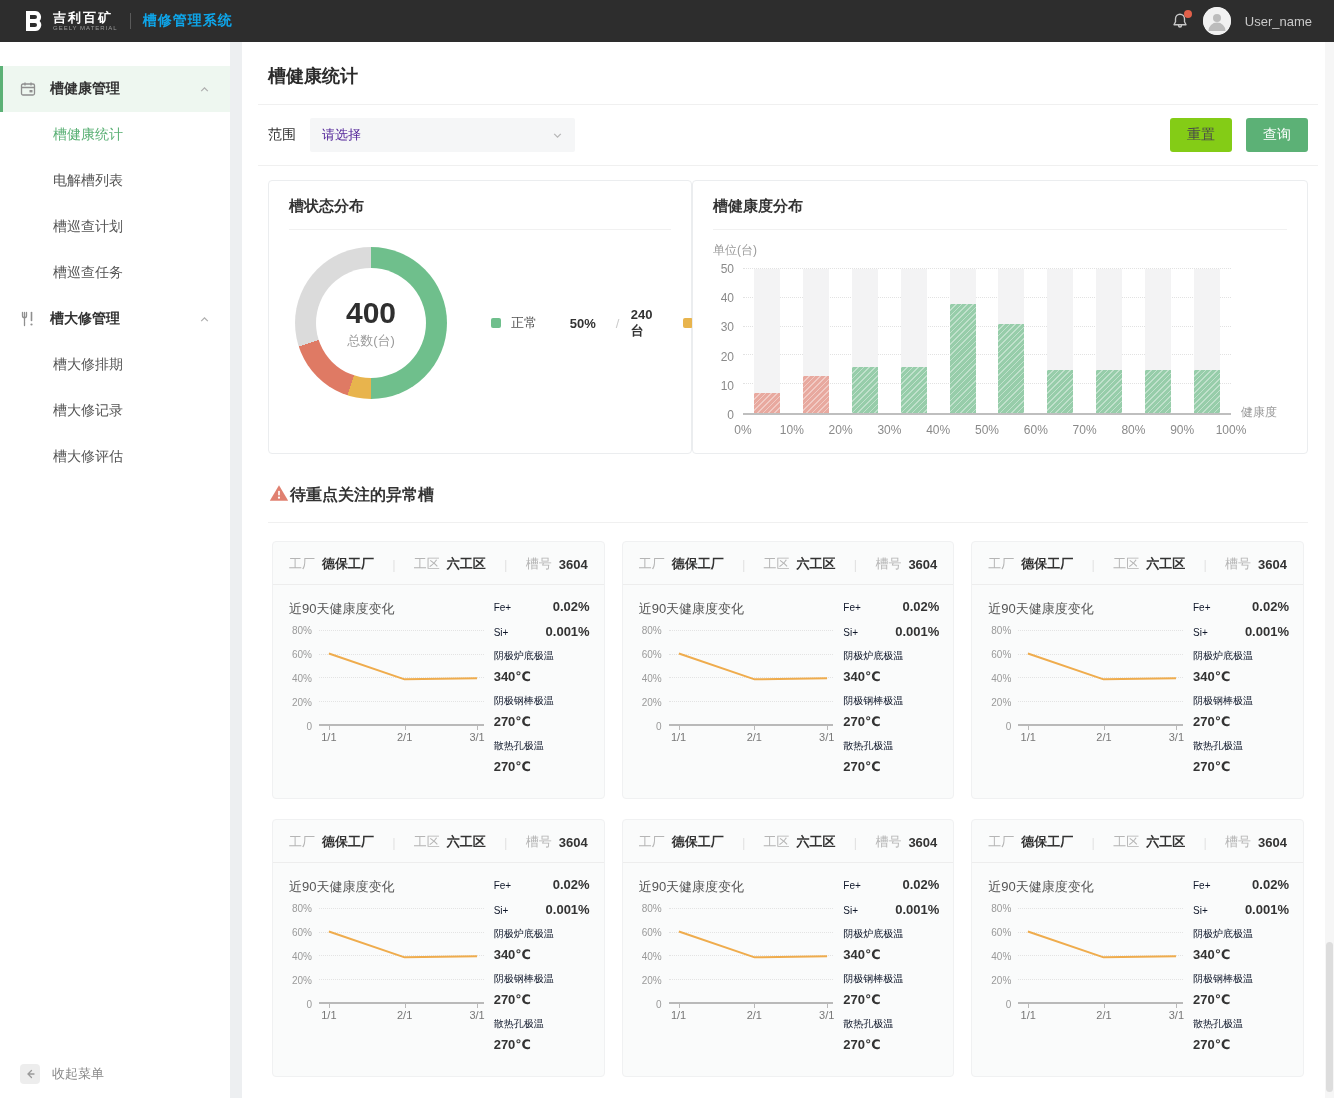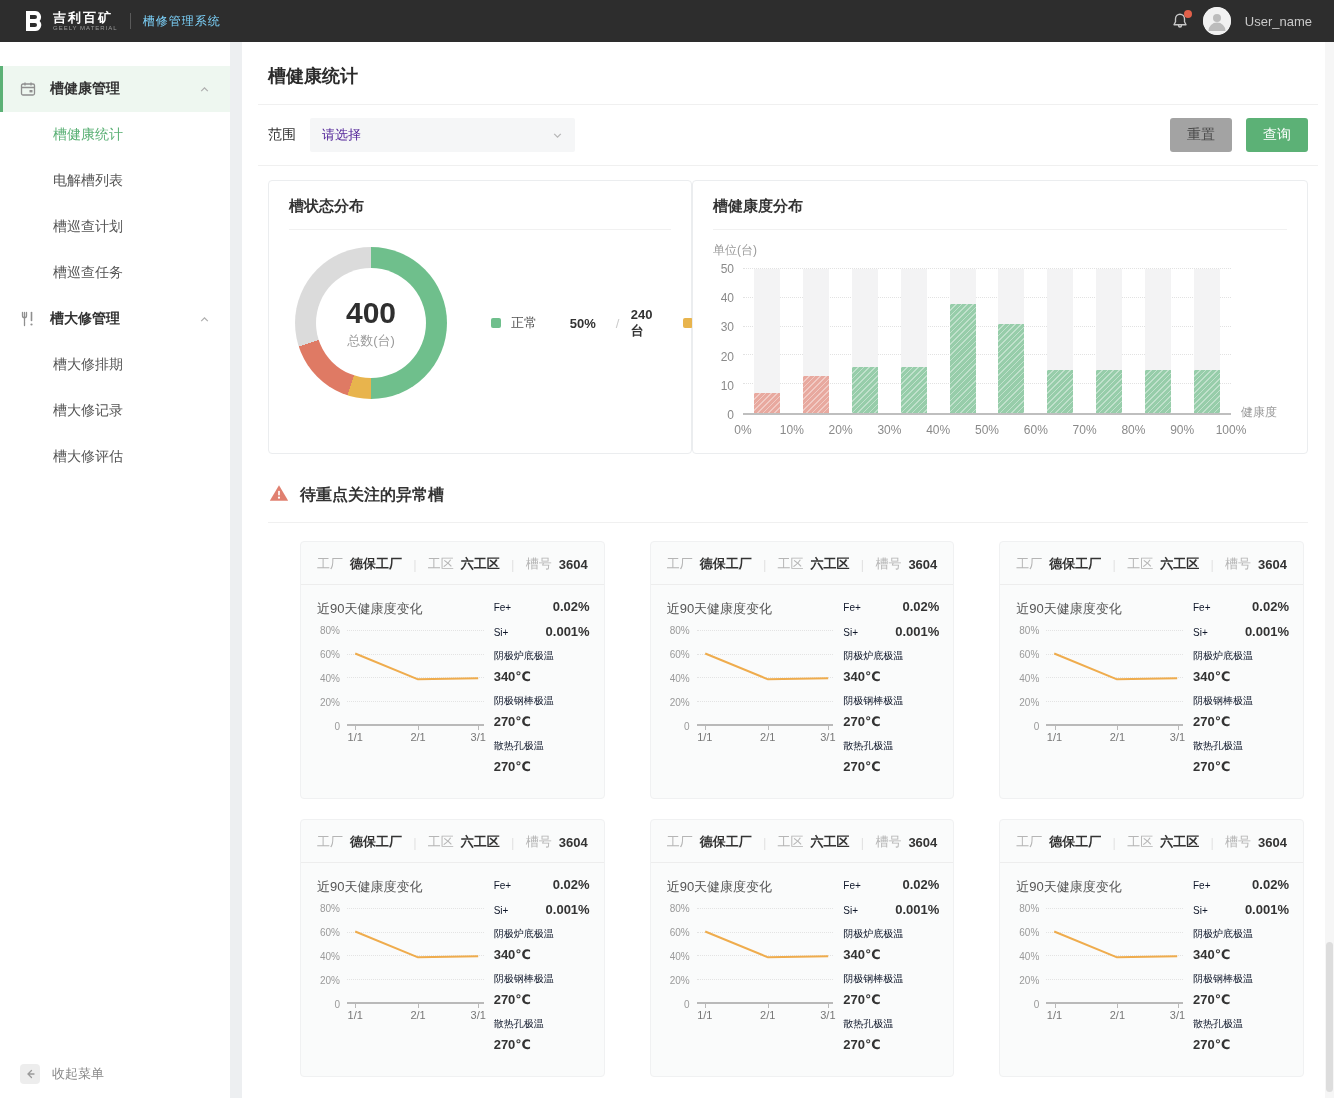--- a/index.html
+++ b/index.html
@@ -7,21 +7,21 @@
   body { font-family:"Liberation Sans","DejaVu Sans",sans-serif; background:#edeff1; color:#333; }
 
   
   .header { height:42px; background:#2d2d2d; display:flex; align-items:center; padding:0 22px; }
   .logo { display:flex; align-items:center; gap:7px; }
   .logo-glyph { display:flex; align-items:center; }
   .brand-txt { display:flex; flex-direction:column; line-height:1.05; }
   .brand-cn { color:#fff; font-size:13px; font-weight:bold; letter-spacing:2px; }
   .brand-en { color:#9a9a9a; font-size:6px; letter-spacing:1px; }
   .logo-divider { width:1px; height:16px; background:#5a5a5a; margin:0 12px; }
-  .app-title { color:#7dd3fc; font-size:12px; font-weight:normal; letter-spacing:1px; }
+  .app-title { color:#0ea5e9; font-size:14px; font-weight:bold; letter-spacing:1px; }
   .header-right { margin-left:auto; display:flex; align-items:center; gap:14px; }
   .bell { position:relative; display:flex; }
   .bell-dot { position:absolute; top:-2px; right:-3px; width:8px; height:8px; border-radius:50%; background:#e2604a; }
   .avatar { width:28px; height:28px; border-radius:50%; background:#f1f1f1; display:flex; align-items:center; justify-content:center; overflow:hidden; }
   .user-name { color:#c9c9c9; font-size:13px; }
 
   
   .app { display:flex; height:1056px; }
   .sidebar { width:230px; background:#fff; position:relative; flex:none; }
   .gutter { width:12px; background:#edeff1; flex:none; }
@@ -42,21 +42,21 @@
   
   .page-title { font-size:18px; font-weight:bold; color:#2b2b2b; padding:22px 10px 16px; }
   .hr { border-bottom:1px solid #f0f0f0; }
   .filter-row { display:flex; align-items:center; padding:13px 10px; }
   .f-label { font-size:14px; color:#333; margin-right:14px; }
   .select { width:265px; height:34px; background:#f5f6f7; border-radius:2px; display:flex; align-items:center; padding:0 12px; cursor:pointer; }
   .select .ph { font-size:13px; color:#4c1d95; }
   .select .caret { margin-left:auto; display:flex; }
   .f-actions { margin-left:auto; display:flex; gap:14px; }
   .btn { height:34px; min-width:62px; border:none; border-radius:3px; font-size:14px; cursor:pointer; font-family:inherit; }
-  .btn-reset { background:#a3a3a3; color:#4a4a4a; }
+  .btn-reset { background:#84cc16; color:#4a4a4a; }
   .btn-query { background:#5cb176; color:#fff; }
 
   
   .charts-row { display:flex; padding:14px 10px 6px; }
   .chart-card { border:1px solid #ebedef; border-radius:4px; padding:16px 20px 14px; background:#fff; }
   .chart-card h2 { font-size:15px; color:#333; }
   .card-hr { border-bottom:1px solid #f1f1f1; margin-top:13px; }
   .status-card { width:424px; flex:none; }
   .health-card { flex:1; }
 
@@ -85,25 +85,25 @@
   .bar-track { width:26px; height:100%; background:#f3f3f4; position:relative; }
   .bar-fill { position:absolute; bottom:0; left:0; width:100%;
               background-image:repeating-linear-gradient(135deg, rgba(255,255,255,.4) 0 1px, transparent 1px 4px); }
   .bar-right { width:56px; flex:none; display:flex; align-items:flex-end; padding-left:10px; }
   .bar-right span { font-size:12px; color:#9a9a9a; transform:translateY(6px); white-space:nowrap; }
   .bar-x { position:relative; height:22px; margin:0 56px 2px 30px; }
   .bar-x span { position:absolute; top:8px; transform:translateX(-50%); font-size:12px; color:#8a8a8a; }
 
   
   .abnormal { padding:14px 10px 0; }
-  .ab-header { display:flex; align-items:center; gap:10px; padding:8px 0 0; }
+  .ab-header { display:flex; align-items:center; padding:8px 0 0; }
   .ab-header h2 { font-size:16px; color:#333; }
   .hr2 { border-bottom:1px solid #f0f0f0; margin-top:14px; }
   .ab-grid { display:grid; grid-template-columns:repeat(3,1fr); gap:20px 17px; padding:18px 4px 4px; }
-  .ab-card { background:#fafbfb; border:1px solid #f0f1f2; border-radius:4px;margin-left:28px; }
+  .ab-card { background:#fafbfb; border:1px solid #f0f1f2; border-radius:4px; }
   .ab-head { display:flex; align-items:center; justify-content:space-between; padding:13px 16px 11px; border-bottom:1px solid #ededed; font-size:13px; }
   .ab-pair { display:flex; align-items:center; white-space:nowrap; }
   .ab-lbl { color:#b5b5b5; margin-right:7px; }
   .ab-val { font-weight:bold; color:#333; }
   .ab-sep { color:#e3e3e3; }
   .ab-body { display:flex; padding:10px 14px 14px 16px; gap:10px; }
   .ab-chart { flex:1; min-width:0; }
   .ab-trend { font-size:13px; color:#555; margin:5px 0 12px; }
   .mini { display:grid; grid-template-columns:30px 1fr; grid-template-rows:96px 18px; }
   .mc-y { position:relative; }

